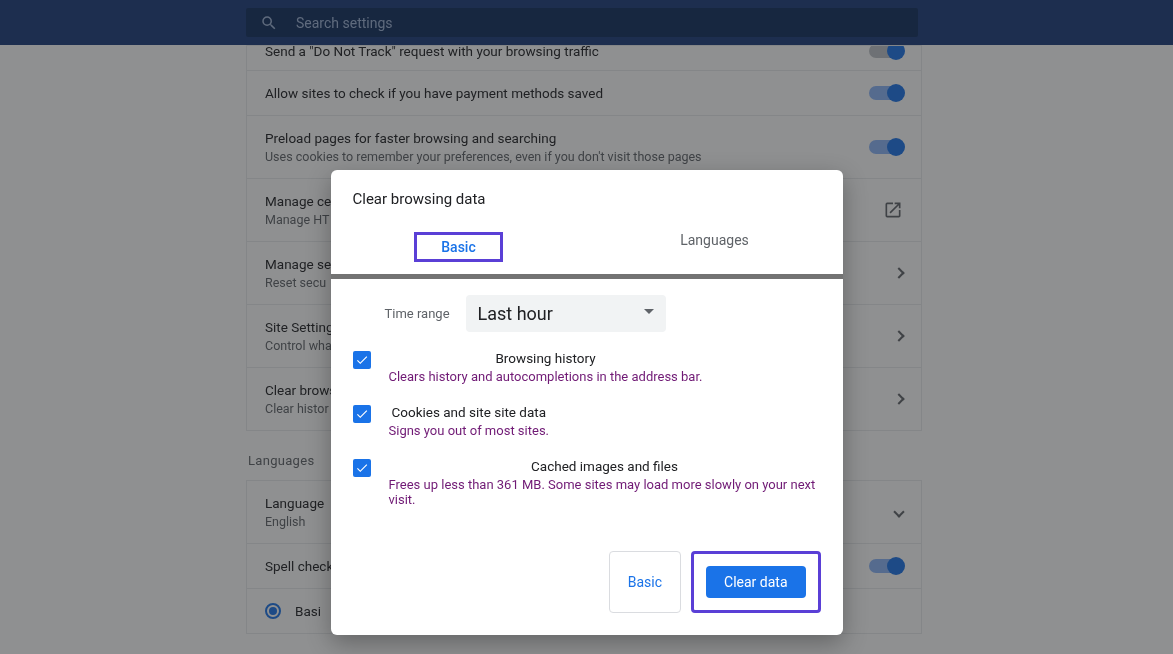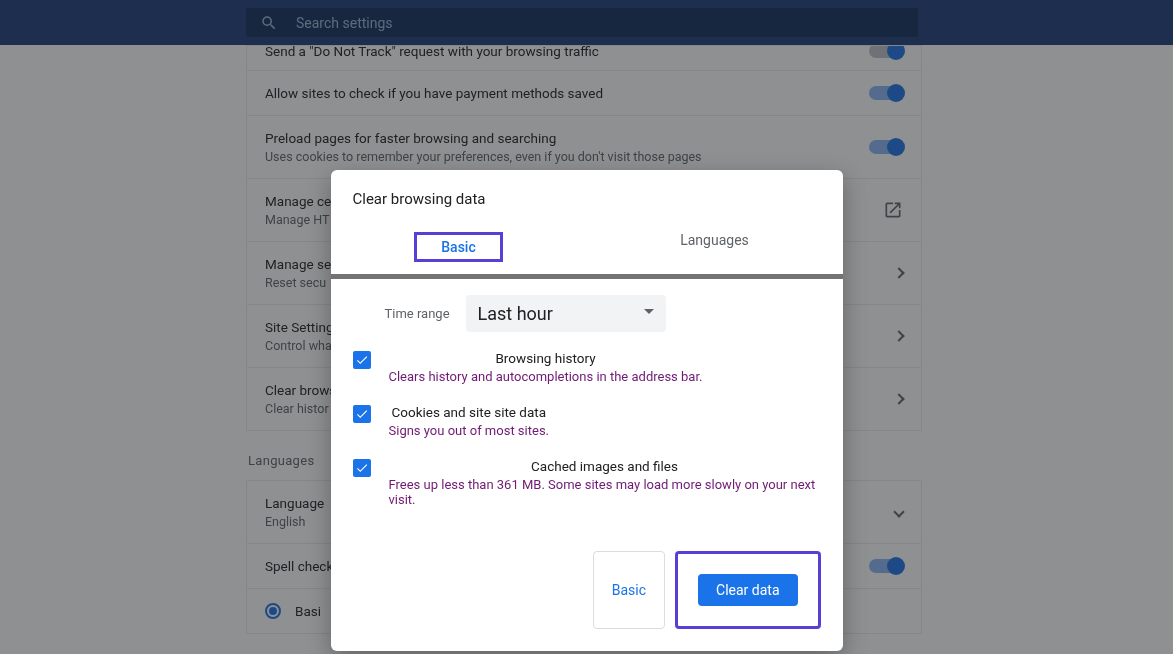--- a/index.html
+++ b/index.html
@@ -50,21 +50,21 @@
 .checkbox { width: 18px; height: 18px; background: #1a73e8; border-radius: 2px; display: flex; align-items: center; justify-content: center; flex-shrink: 0; margin-top: 1px; margin-right: 18px; }
 .checkbox svg { width: 14px; height: 14px; fill: #fff; }
 .check-text { font-size: 13.5px; }
 .check-title { color: #202124; margin-bottom: 3px; text-align: center; }
 .check-sub { color: #701a75; font-size: 13px; }
 
 .dialog-actions { display: flex; justify-content: flex-end; gap: 10px; padding: 16px 22px 22px; }
 .btn { font-size: 14px; padding: 8px 18px; border-radius: 4px; cursor: pointer; border: none; }
 .btn-cancel { background: #fff; color: #1a73e8; border: 1px solid #dadce0; }
 .btn-primary { background: #1a73e8; color: #fff; }
-.btn-highlight { padding: 20px; border: 3px solid #5a3fd6; border-radius: 4px; }
+.btn-highlight { padding: 12px; border: 3px solid #5a3fd6; border-radius: 4px; }
 </style>
 </head>
 <body>
 
 <div class="topbar">
   <div class="search-container">
     <svg viewBox="0 0 24 24">
         <path d="M15.5 14h-.79l-.28-.27A6.471 6.471 0 0016 9.5 6.5 6.5 0 109.5 16c1.61 0 3.09-.59 4.23-1.57l.27.28v.79l5 4.99L20.49 19l-4.99-5zm-6 0C7.01 14 5 11.99 5 9.5S7.01 5 9.5 5 14 7.01 14 9.5 11.99 14 9.5 14z"></path>
       </svg>
     <input placeholder="Search settings" style="">

